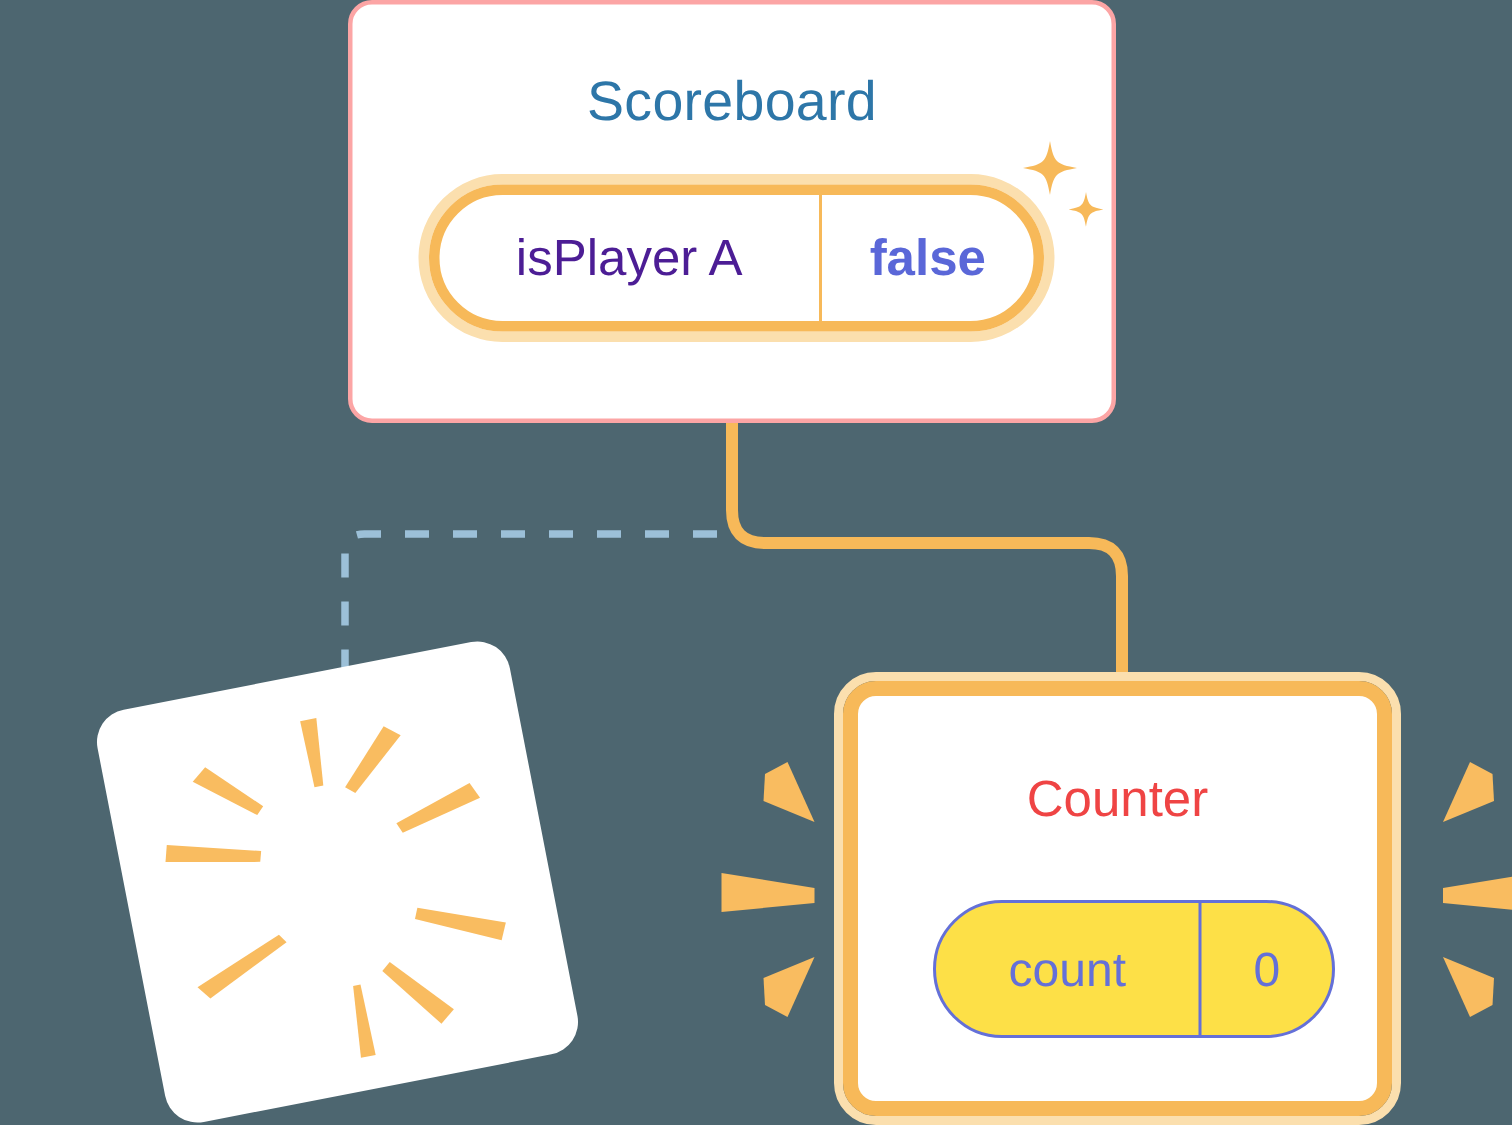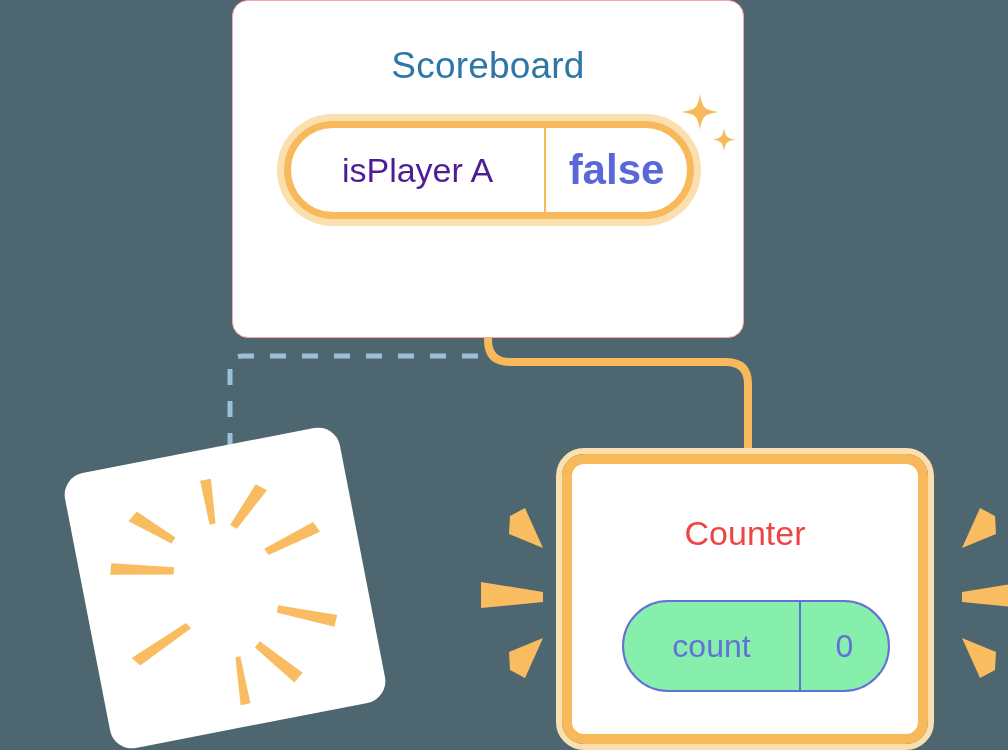--- a/index.html
+++ b/index.html
@@ -23,23 +23,23 @@
     width: 1008px; height: 750px;
     z-index: 1;
   }
 
   
   .scoreboard-card {
     position: absolute;
     left: 232px;
     top: 0px;
     width: 512px;
-    height: 338px;
-    background: #ffffff;
-    border: 1px solid #fca5a5;
+    height: 282px;
+    background: #ffffff;
+    border: 3px solid #fca5a5;
     border-radius: 16px;
     box-sizing: border-box;
     z-index: 3;
   }
   .scoreboard-title {
     position: absolute;
     left: 0; right: 0;
     top: 44px;
     text-align: center;
     color: #2d76a8;
@@ -88,21 +88,21 @@
     width: 2px;
     background: #f7b959;
     margin: 0;
   }
   .pill-val {
     flex: 1;
     display: flex;
     align-items: center;
     justify-content: center;
     color: #5a67d8;
-    font-size: 42px;
+    font-size: 34px;
     font-weight: 700;
   }
 
   
   .sparkles {
     position: absolute;
     left: 672px;
     top: 92px;
     width: 76px;
     height: 72px;
@@ -147,21 +147,21 @@
   }
   .count-pill {
     position: absolute;
     left: 50px;
     top: 136px;
     width: 268px;
     height: 92px;
     border: 2px solid #6470d8;
     border-radius: 46px;
     box-sizing: border-box;
-    background: #86efac;
+    background: #fde047;
     display: flex;
     align-items: stretch;
   }
   .count-key {
     flex: 0 0 175px;
     display: flex;
     align-items: center;
     justify-content: center;
     color: #6470d8;
     font-size: 32px;

